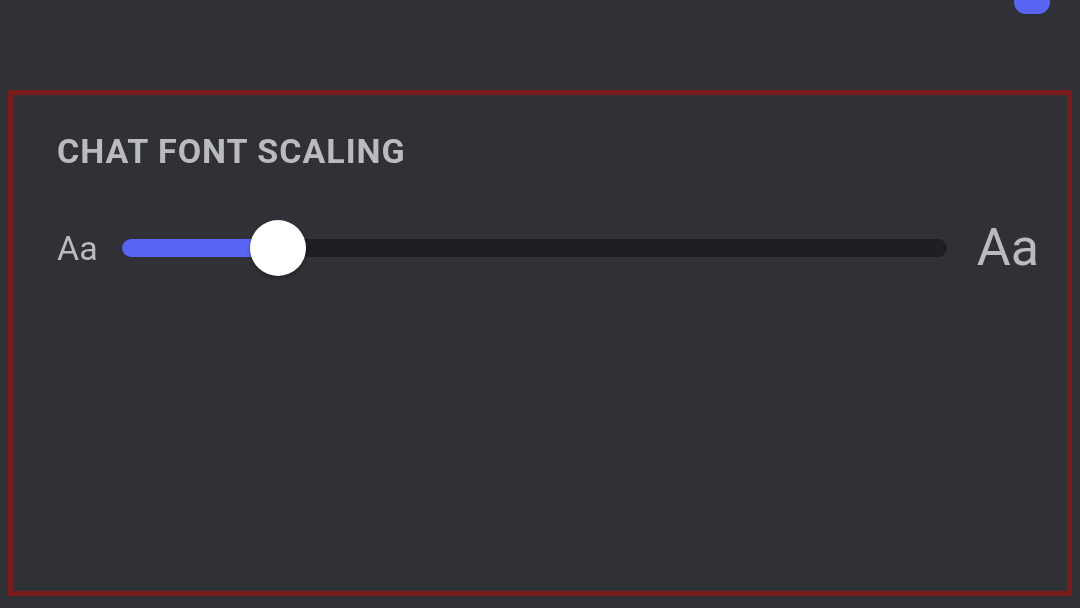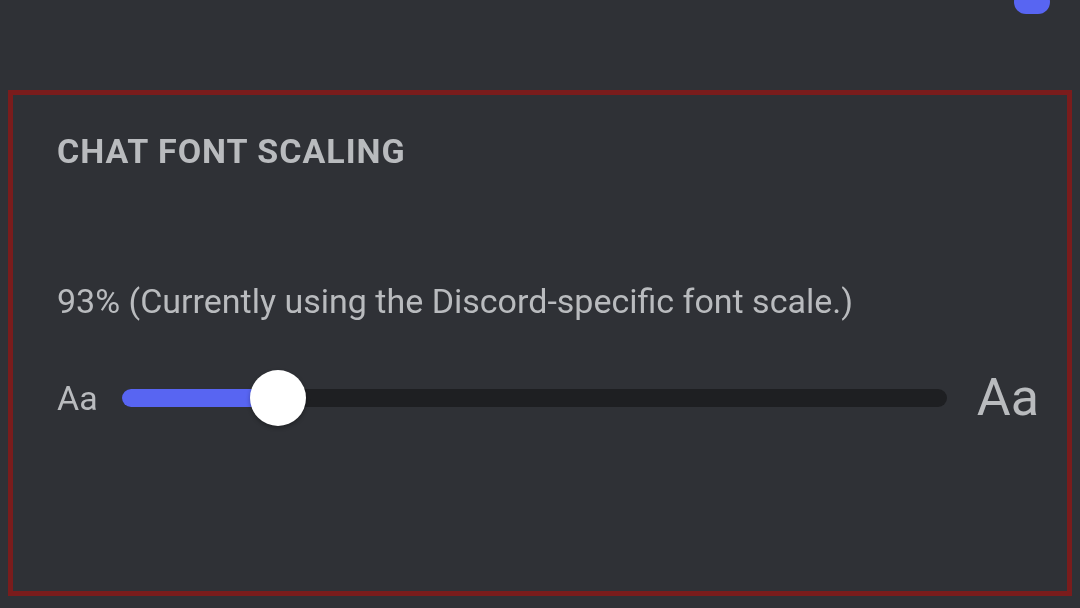--- a/index.html
+++ b/index.html
@@ -108,21 +108,20 @@
   </style>
 </head>
 <body>
 
 <div class="top-area">
   <div class="top-toggle-remnant"></div>
 </div>
 
 <div class="highlight-box">
   <div class="section-header">CHAT FONT SCALING</div>
-  <div class="description">93% (Currently using the Discord-specific font scale.)</div>
   <div class="slider-row">
     <div class="aa-small">Aa</div>
     <div class="slider-container">
       <div class="slider-track"></div>
       <div class="slider-fill"></div>
       <div class="slider-thumb"></div>
     </div>
     <div class="aa-large">Aa</div>
   </div>
 </div>

